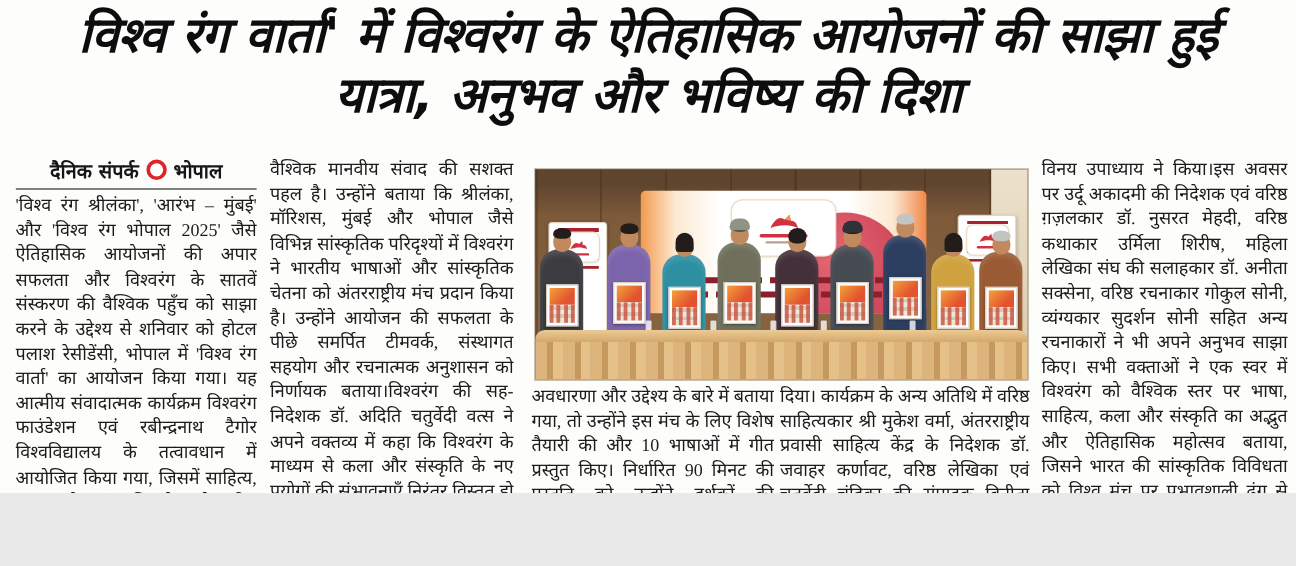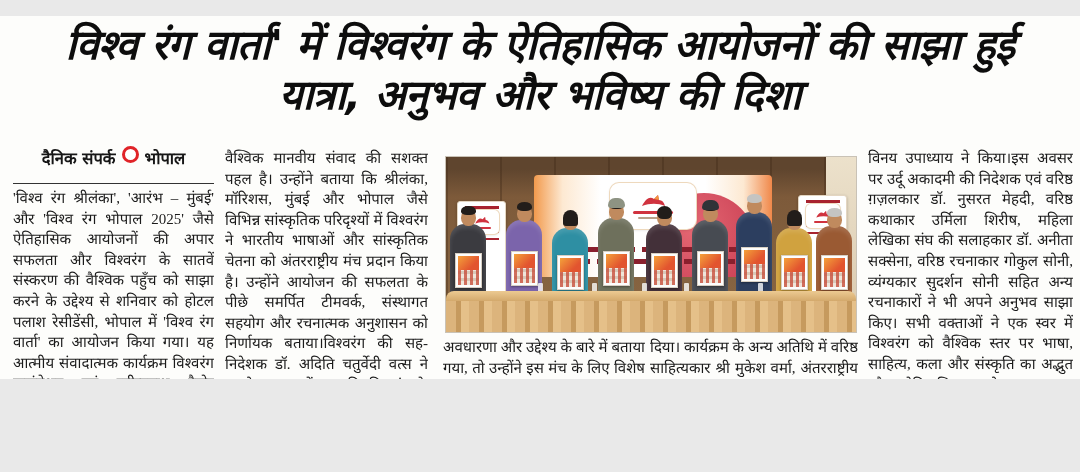--- a/index.html
+++ b/index.html
@@ -1,17 +1,17 @@
 <!DOCTYPE html>
 <html lang="hi"><head>
 <meta charset="utf-8">
 <style>
   html,body{margin:0;padding:0;background:#e9e9e9;}
   .page{
-    position:relative;width:1080px;height:363px;margin:16px auto;
+    position:relative;width:1080px;height:411px;margin:0 auto;
     background:#fdfdfb;overflow:hidden;
     font-family:"Liberation Serif", serif;color:#161616;
   }
   
   .headline{
     position:absolute;top:4px;left:0;right:0;margin:0;padding:0 26px;
     font-family:"DejaVu Sans", sans-serif;
     font-size:41px;line-height:1.22;font-weight:800;font-style:italic;
     text-align:center;color:#0d0d0d;letter-spacing:-0.5px;
   }
@@ -22,23 +22,23 @@
     font-size:15px;line-height:20.6px;color:#1b1b1b;
     font-family:"Liberation Serif", serif;
   }
   .col1{left:13px;top:128px;width:201px;height:330px;}
   .col2{left:225px;top:132px;width:203px;height:326px;}
   .col3{left:443px;top:321px;width:202px;height:138px;}
   .col4{left:650px;top:321px;width:208px;height:138px;}
   .col5{left:868px;top:132px;width:205px;height:326px;}
   
   .byline{
-    display:flex;align-items:flex-start;justify-content:center;gap:6px;
+    display:flex;align-items:center;justify-content:center;gap:6px;
     font-family:"DejaVu Sans", sans-serif;font-weight:bold;font-size:16.5px;
-    padding:2px 0 14px 0;border-bottom:1.5px solid #333;margin-bottom:4px;
+    padding:2px 0 4px 0;border-bottom:1.5px solid #333;margin-bottom:4px;
   }
   .ring{
     display:inline-block;width:11px;height:11px;border-radius:50%;
     border:3.5px solid #e02328;background:#fff;flex:0 0 auto;
   }
   
   .photo{
     position:absolute;left:445px;top:140px;width:412px;height:177px;margin:0;
     overflow:hidden;background:#7d5a3a;border:1px solid #c9c2b6;box-sizing:border-box;
   }

